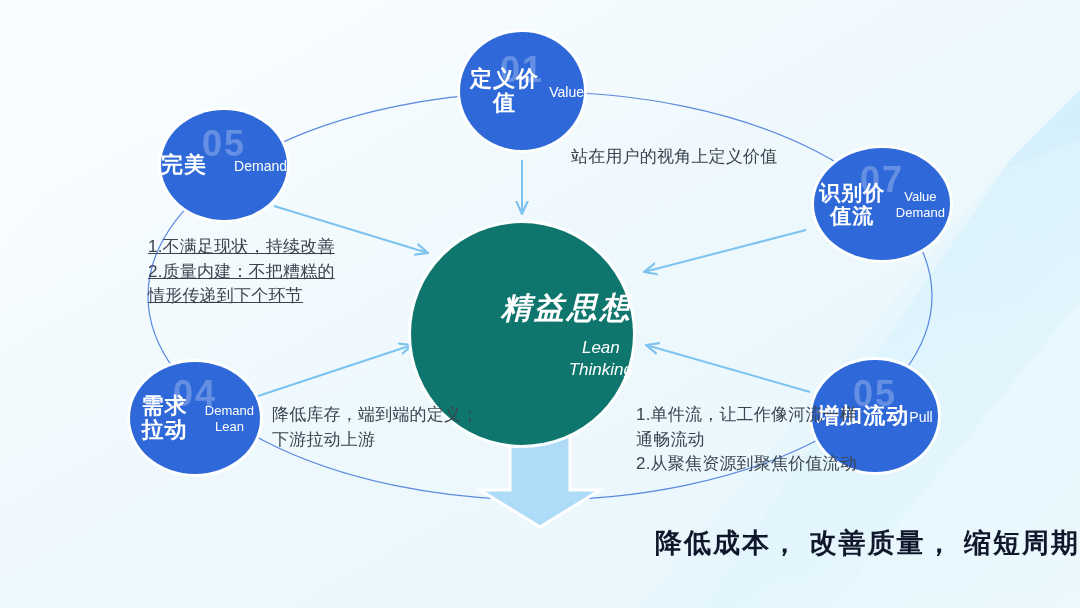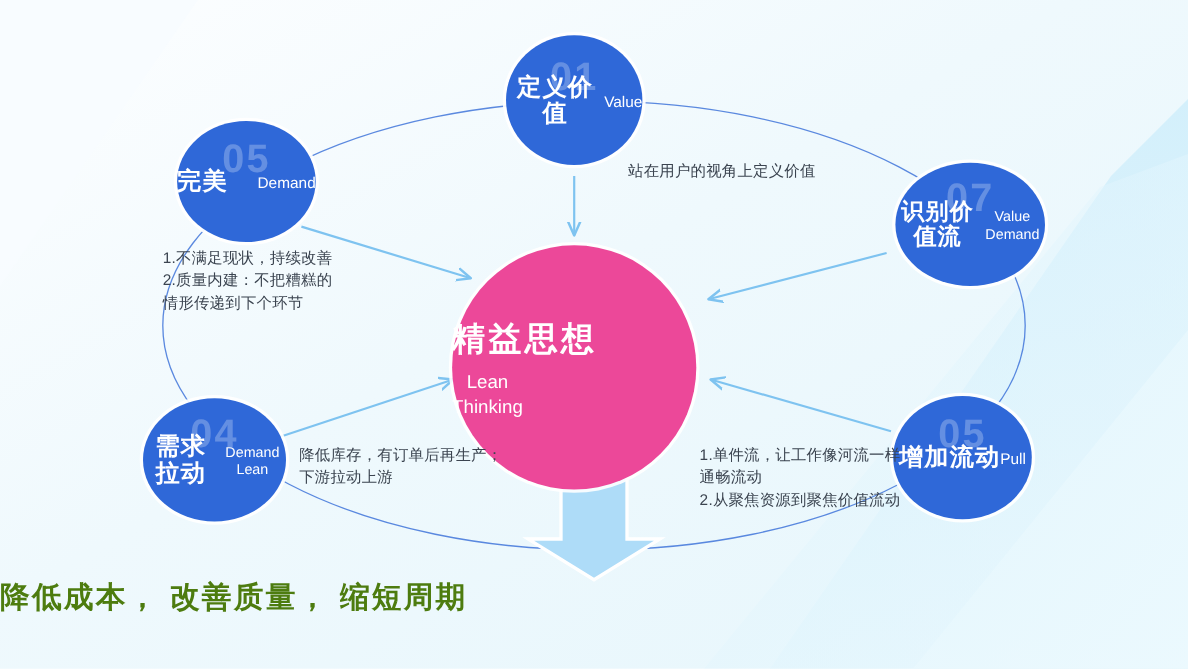--- a/index.html
+++ b/index.html
@@ -23,55 +23,56 @@
     font-size:36px;font-weight:700;letter-spacing:2px;
     color:rgba(255,255,255,0.26);
     line-height:1;pointer-events:none;
   }
   .node .zh{font-size:22px;font-weight:700;letter-spacing:1px;line-height:1.1;position:relative;}
   .node .en{font-size:14px;font-weight:400;line-height:1.2;margin-top:2px;position:relative;}
 
   
   #hub{
     position:absolute;left:411px;top:223px;width:222px;height:222px;border-radius:50%;
-    background:#ec4899;color:#fff;
-    display:flex;flex-direction:column;align-items:flex-start;justify-content:center;
+    background:#0f766e;color:#fff;
+    display:flex;flex-direction:column;align-items:flex-end;justify-content:center;
     box-shadow:0 0 0 3px rgba(255,255,255,0.9);
+    font-style:italic;
   }
   #hub .zh{font-size:30px;font-weight:700;letter-spacing:3px;}
   #hub .en{font-size:17px;line-height:1.25;margin-top:8px;text-align:center;}
 
   
   #n01{left:460px;top:32px;width:124px;height:118px;}
   #n01 .num{top:20px;}
   #n02{left:814px;top:148px;width:136px;height:112px;}
   #n02 .num{top:14px;}
   #n02 .zh{font-size:21px;}
   #n02 .en{font-size:13px;}
   #n03{left:812px;top:360px;width:126px;height:112px;}
   #n03 .num{top:16px;}
   #n04{left:130px;top:362px;width:130px;height:112px;}
   #n04 .num{top:14px;}
   #n04 .en{font-size:13px;}
   #n05{left:161px;top:110px;width:126px;height:110px;justify-content:space-between;}
   #n05 .num{top:16px;}
 
   .note{
-    position:absolute;color:#3b4450;font-size:14px;line-height:1.45;
+    position:absolute;color:#3b4450;font-size:17px;line-height:1.45;
     white-space:pre-line;letter-spacing:0.2px;
   }
   #note-top{left:571px;top:145px;}
-  #note-perfect{left:148px;top:224px;}
+  #note-perfect{left:148px;top:235px;text-decoration:underline;}
   #note-vs{left:718px;top:265px;}
   #note-flow{left:604px;top:403px;margin-left:32px;}
   #note-pull{left:272px;top:403px;}
 
   #footer{
-    position:absolute;left:0;right:0;top:525px;text-align:left;
-    font-size:27px;font-weight:700;color:#4d7c0f;letter-spacing:2px;
+    position:absolute;left:0;right:0;top:525px;text-align:right;
+    font-size:27px;font-weight:700;color:#0f172a;letter-spacing:2px;
   }
 </style>
 </head>
 <body>
 
 <div id="stage">
 
   <svg id="bg" viewBox="0 0 1080 608">
     <defs>
       <linearGradient id="gBase" x1="0" y1="0" x2="1" y2="1">
@@ -155,18 +156,18 @@
     <div class="en">Demand</div>
   </div>
 
   <div class="note" id="note-top">站在用户的视角上定义价值</div>
   <div class="note" id="note-perfect">1.不满足现状，持续改善
 2.质量内建：不把糟糕的
 情形传递到下个环节</div>
   <div class="note" id="note-flow">1.单件流，让工作像河流一样
 通畅流动
 2.从聚焦资源到聚焦价值流动</div>
-  <div class="note" id="note-pull">降低库存，有订单后再生产；
+  <div class="note" id="note-pull">降低库存，端到端的定义；
 下游拉动上游</div>
 
   <div id="footer">降低成本， 改善质量， 缩短周期</div>
 
 </div>
 
 </body></html>

